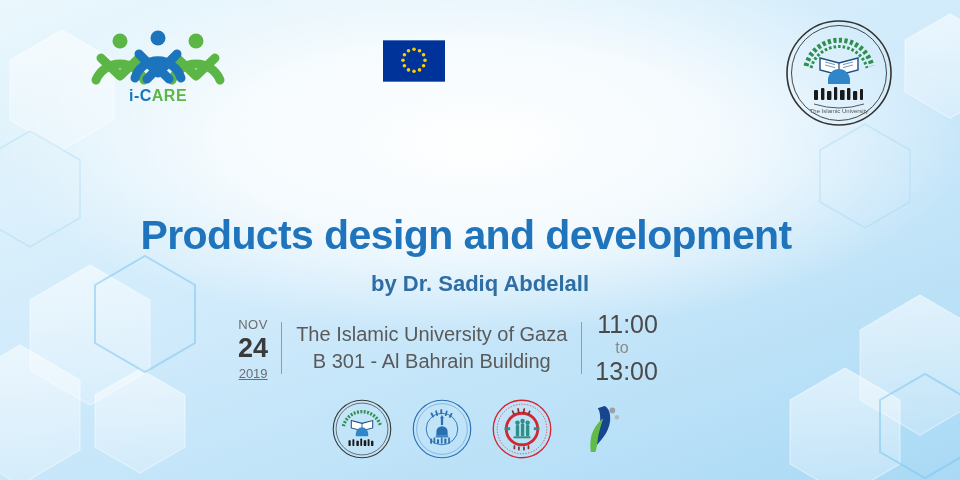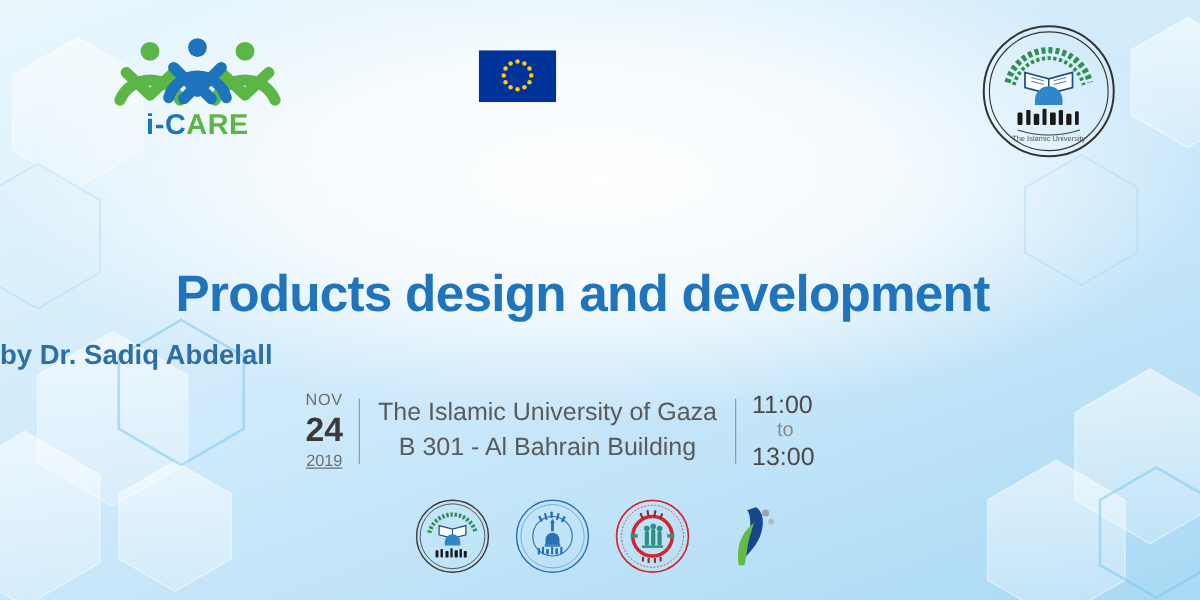--- a/index.html
+++ b/index.html
@@ -43,21 +43,21 @@
   .icare-logo {
     position: absolute;
     left: 88px;
     top: 28px;
     width: 140px;
     text-align: center;
   }
   .icare-mark { width: 140px; height: 58px; display: block; }
   .icare-word {
     margin-top: 2px;
-    font-size: 23px;
+    font-size: 16px;
     font-weight: 700;
     letter-spacing: 0.5px;
     line-height: 1;
   }
   .icare-word .b { color: #1c75bc; }
   .icare-word .g { color: #5cb646; }
 
   .eu-block {
     position: absolute;
     left: 383px;
@@ -105,21 +105,21 @@
     font-size: 41px;
     font-weight: 700;
     letter-spacing: -0.6px;
   }
 
   .presenter {
     position: absolute;
     top: 271px;
     left: 0;
     width: 960px;
-    text-align: left;
+    text-align: center;
     color: #2e6ea4;
     font-size: 22px;
     font-weight: 700;
   }
 
   
   .details {
     position: absolute;
     top: 312px;
     left: 0;
@@ -165,22 +165,23 @@
     text-align: center;
     white-space: nowrap;
   }
   .detail-time {
     padding-left: 13px;
     color: #4a4a4a;
     text-align: left;
     line-height: 1;
   }
   .detail-time .t {
-    font-size: 20px;
+    font-size: 25px;
     display: block;
+    text-align: right;
   }
   .detail-time .to {
     font-size: 16px;
     color: #8a8a8a;
     display: block;
     margin: 3px 0 3px 20px;
   }
 
   
   .partners {

